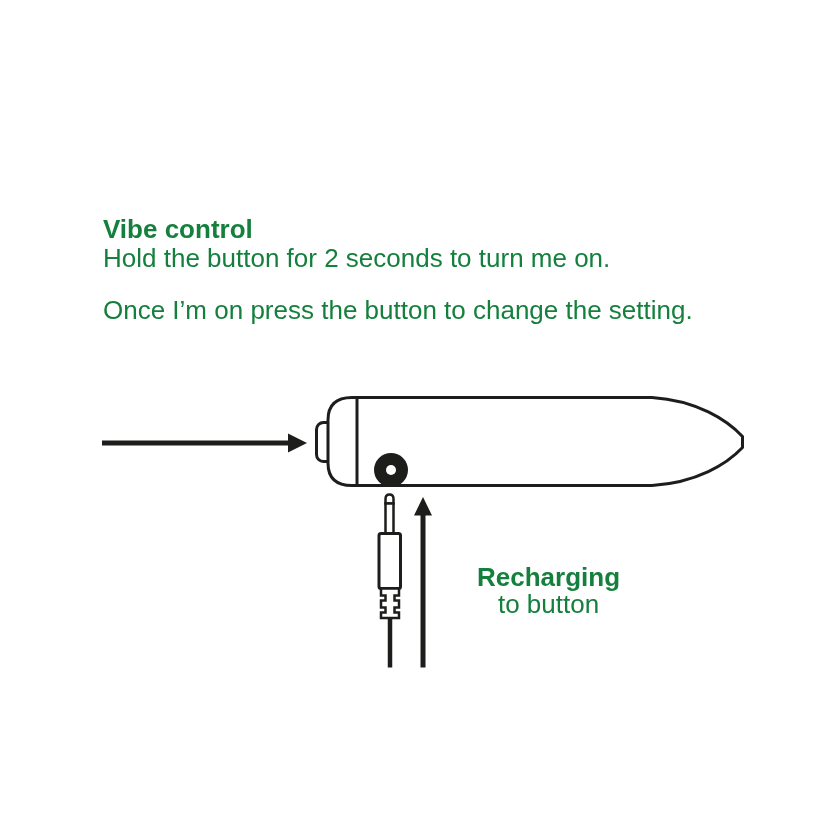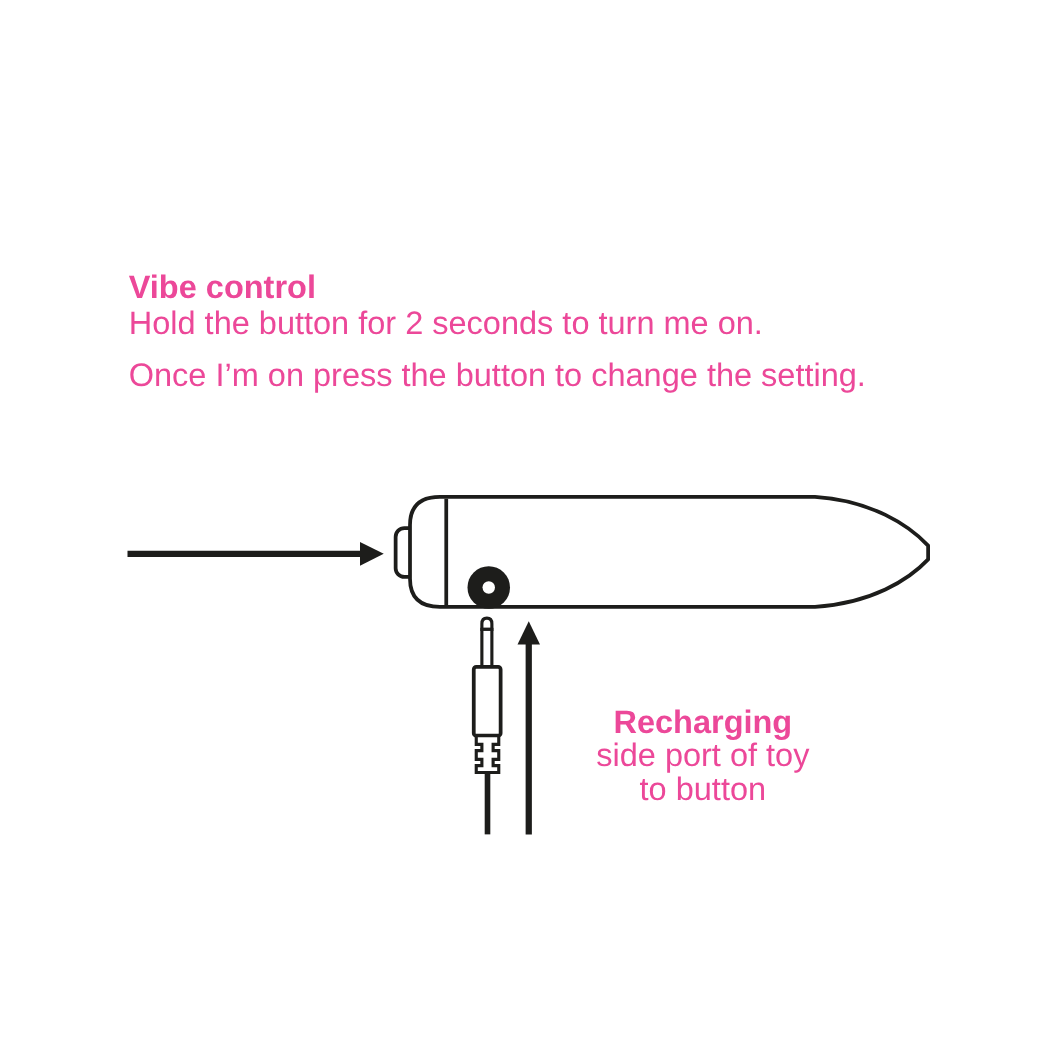--- a/index.html
+++ b/index.html
@@ -7,21 +7,21 @@
     padding: 0;
     background: #ffffff;
   }
   .page {
     position: relative;
     width: 840px;
     height: 840px;
     background: #ffffff;
     overflow: hidden;
     font-family: "Liberation Sans", "DejaVu Sans", sans-serif;
-    color: #ec4899;
+    color: #15803d;
   }
   .diagram-svg {
     position: absolute;
     left: 0;
     top: 0;
   }
   .vibe-block {
     position: absolute;
     left: 103px;
     top: 215px;
@@ -32,21 +32,21 @@
   .vibe-block h2 {
     margin: 0;
     font-size: 26px;
     line-height: 29px;
     font-weight: 700;
   }
   .vibe-block p {
     margin: 0;
   }
   .vibe-block p.para-gap {
-    margin-top: 13px;
+    margin-top: 23px;
   }
   .recharge-block {
     position: absolute;
     left: 477px;
     top: 564px;
     font-size: 26px;
     line-height: 27px;
     white-space: nowrap;
     text-align: center;
   }
@@ -109,17 +109,16 @@
     </g>
 
     <g>
       <line x1="423" y1="667.5" x2="423" y2="513" stroke="#1d1d1b" stroke-width="5"></line>
       <polygon points="423,497 414,515.5 432,515.5" fill="#1d1d1b"></polygon>
     </g>
   </svg>
 
   <section class="recharge-block">
     <h2>Recharging</h2>
-    <p>side port of toy</p>
     <p>to button</p>
   </section>
 
 </div>
 
 </body></html>

